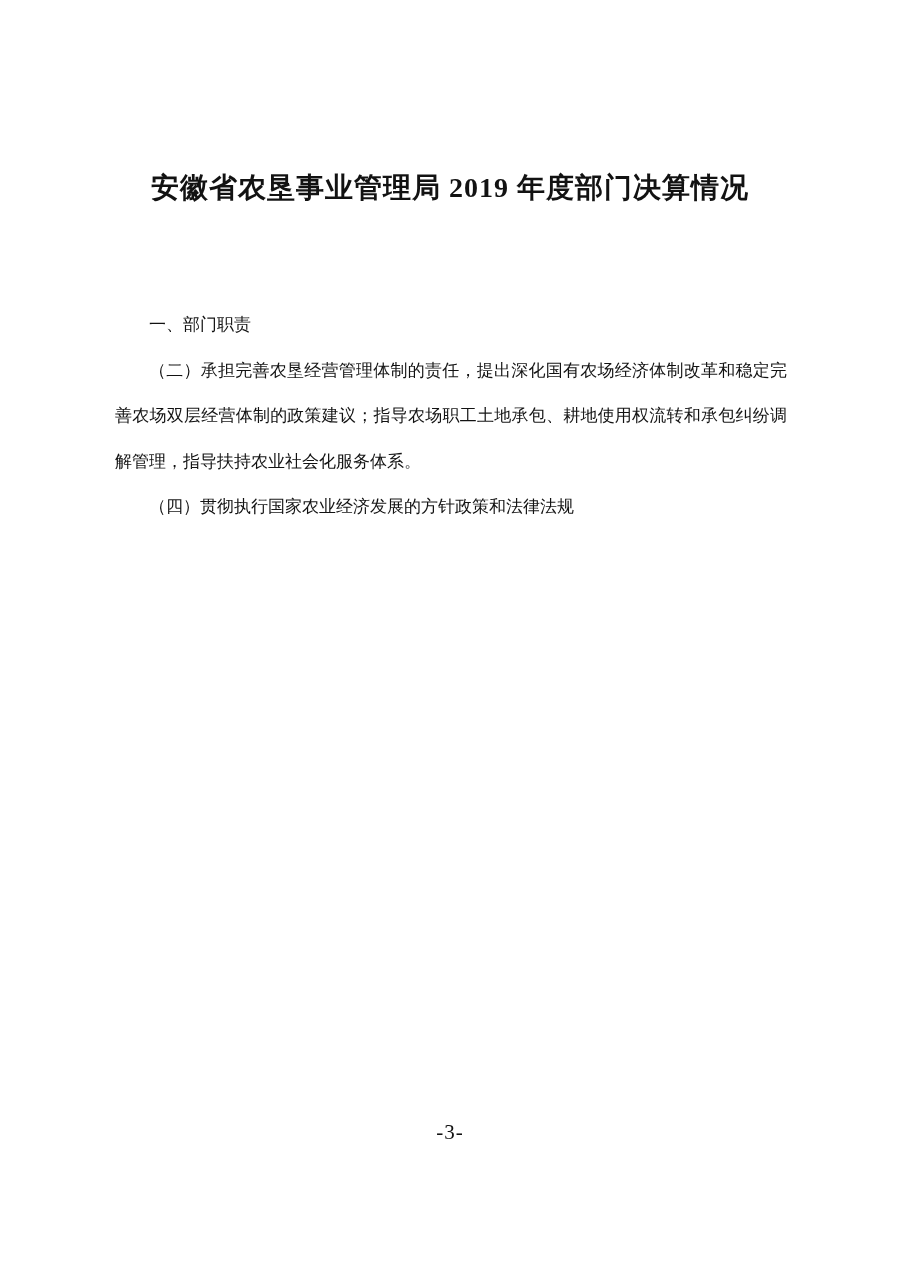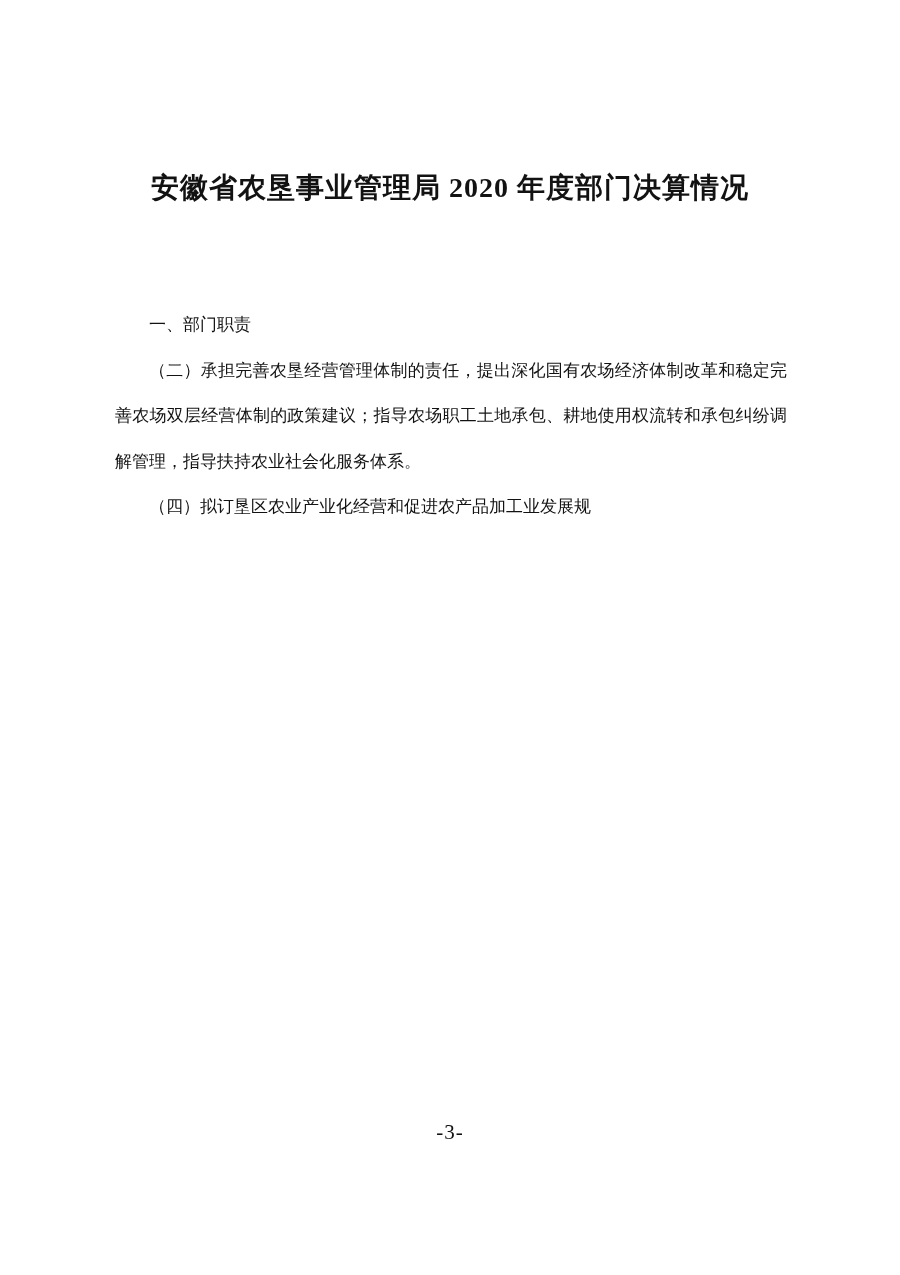--- a/index.html
+++ b/index.html
@@ -49,27 +49,27 @@
     top: 1120px;
     text-align: center;
     font-size: 21px;
     letter-spacing: 1px;
   }
 </style>
 </head>
 <body>
 
 <div class="page">
-  <h1 class="doc-title">安徽省农垦事业管理局 2020 年度部门决算情况</h1>
+  <h1 class="doc-title">安徽省农垦事业管理局 2019 年度部门决算情况</h1>
 
   <div class="content">
     <p class="para section-heading">一、部门职责</p>
 
 
 
     <p class="para">（二）承担完善农垦经营管理体制的责任，提出深化国有农场经济体制改革和稳定完善农场双层经营体制的政策建议；指导农场职工土地承包、耕地使用权流转和承包纠纷调解管理，指导扶持农业社会化服务体系。</p>
 
 
-    <p class="para">（四）拟订垦区农业产业化经营和促进农产品加工业发展规</p>
+    <p class="para">（四）贯彻执行国家农业经济发展的方针政策和法律法规</p>
   </div>
 
   <div class="page-number">-3-</div>
 </div>
 
 </body></html>

